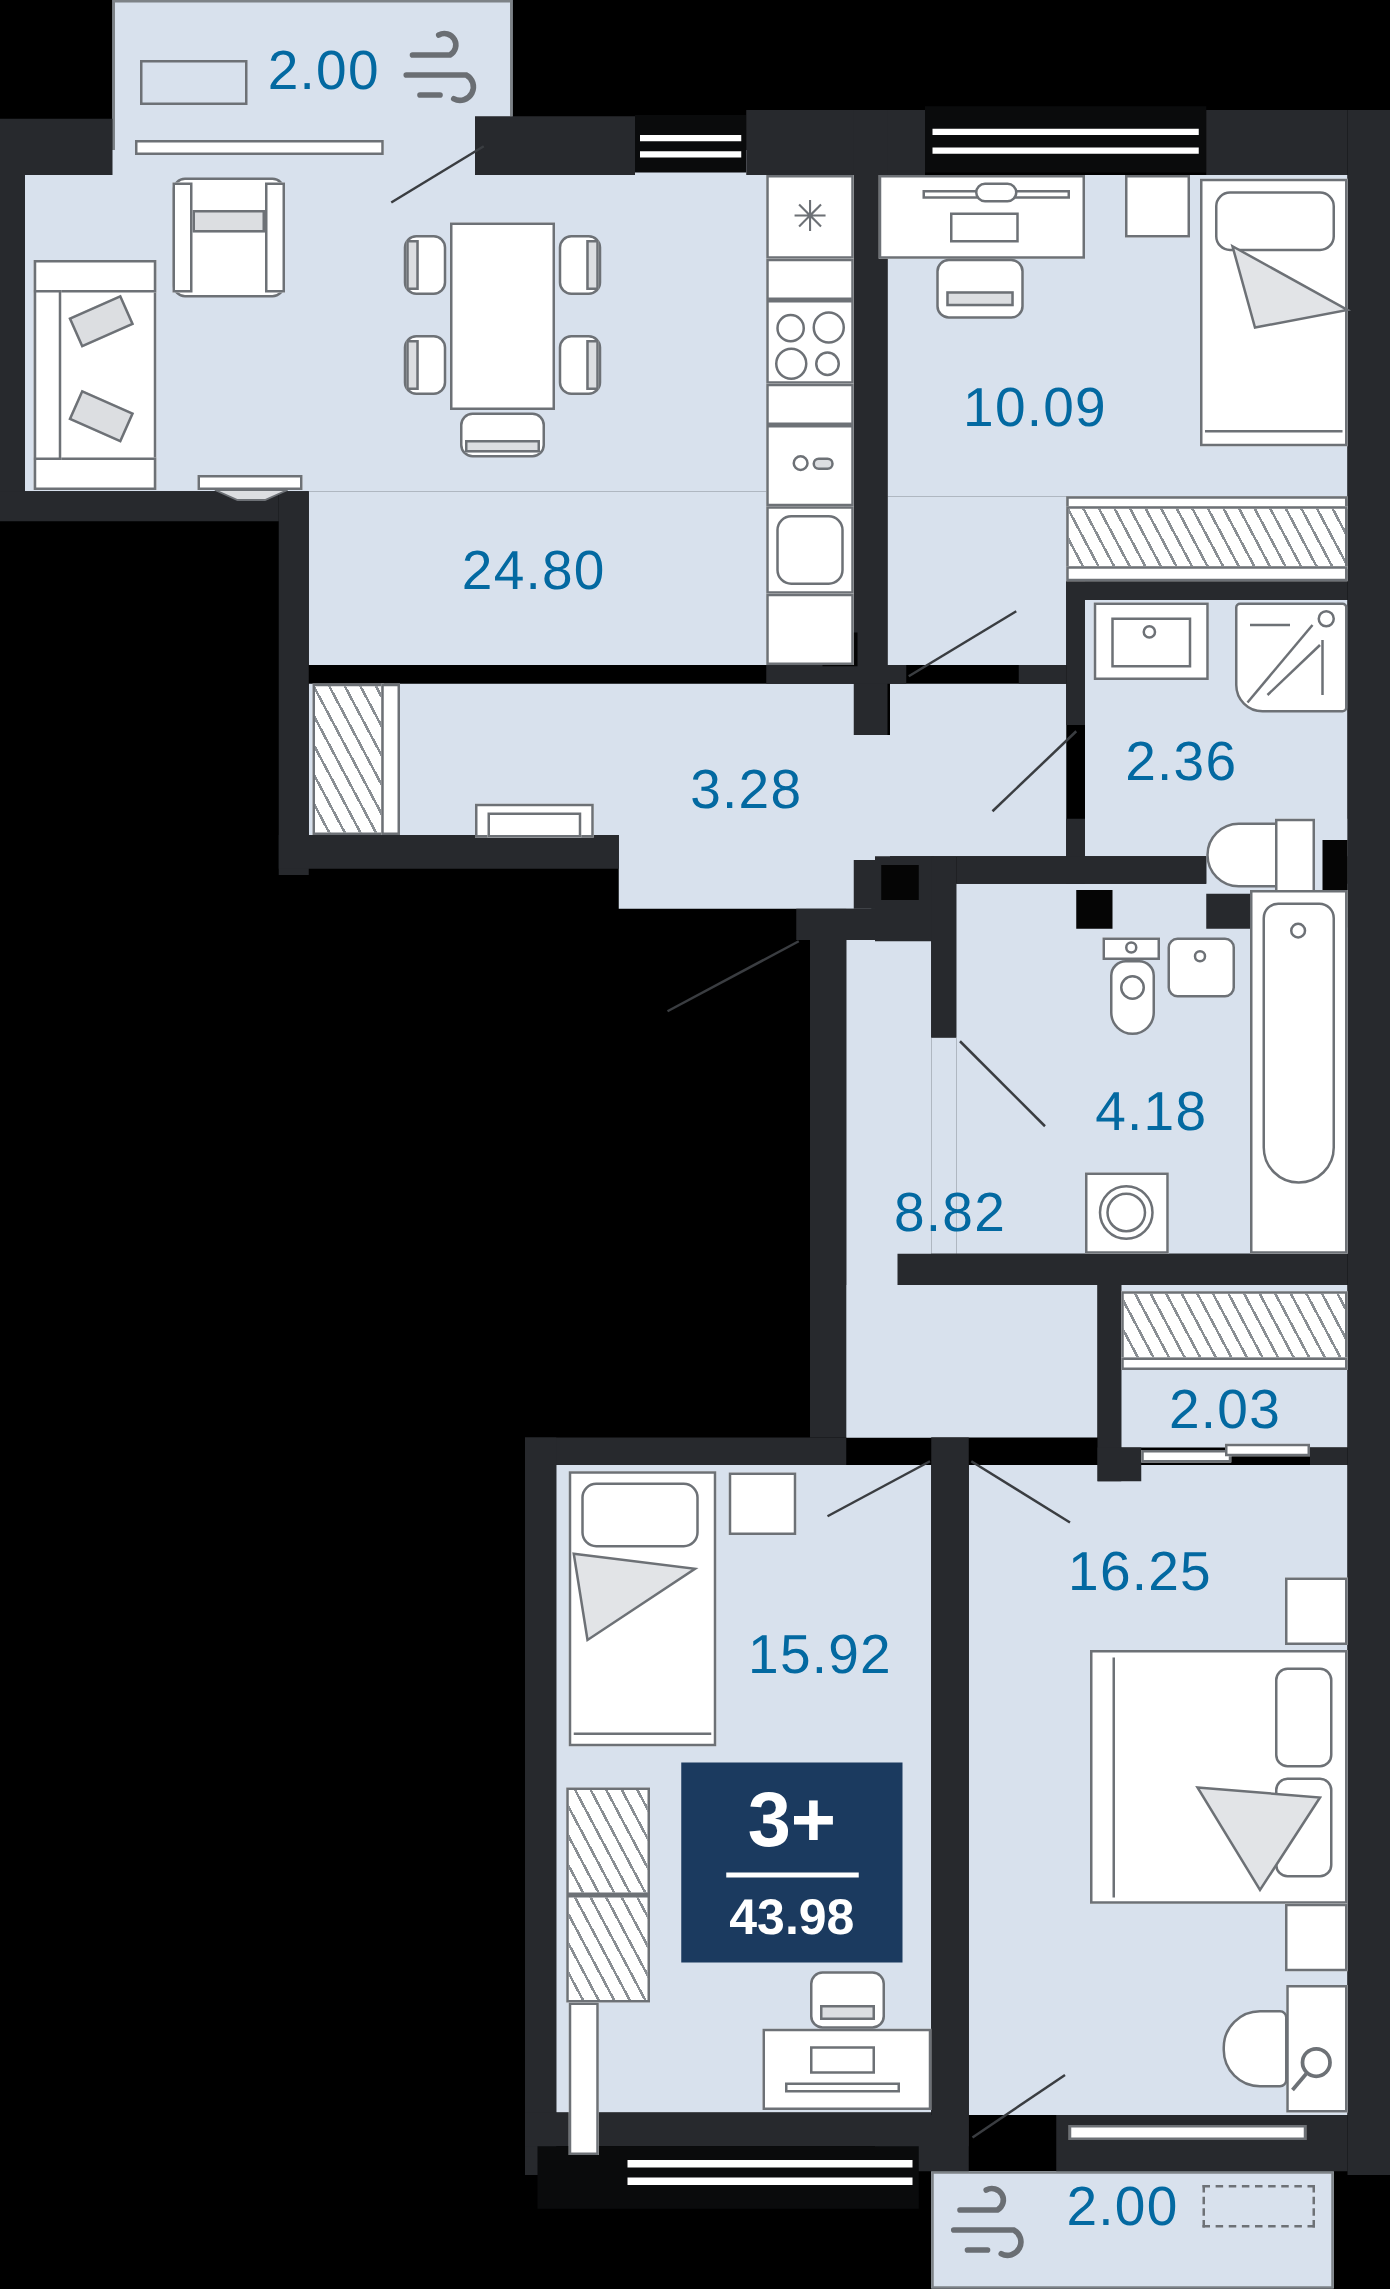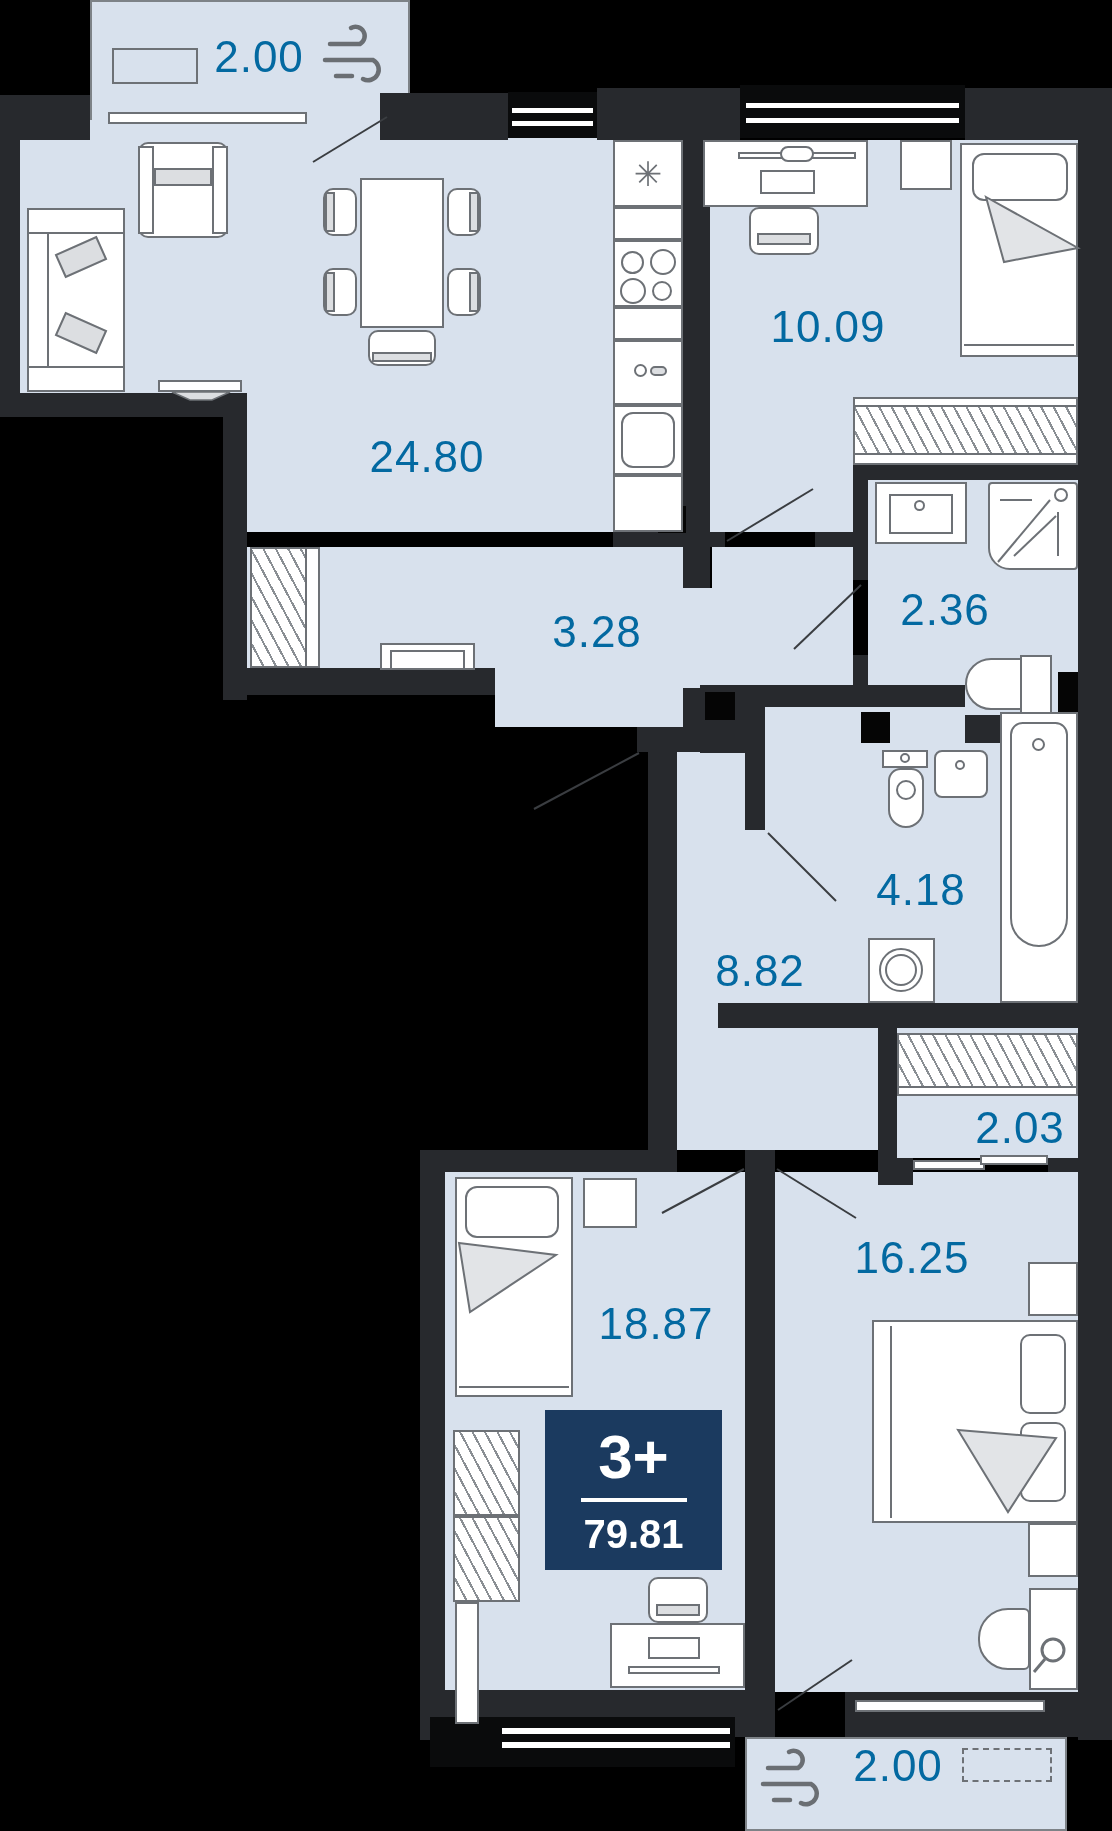--- a/index.html
+++ b/index.html
@@ -213,29 +213,29 @@
 
   <div style="left:962px;top:1748px;width:90px;height:34px;border:2px dashed #6d7176;"></div>
 
   <div class="lbl" style="left:259px;top:57px;">2.00</div>
   <div class="lbl" style="left:427px;top:457px;">24.80</div>
   <div class="lbl" style="left:828px;top:327px;">10.09</div>
   <div class="lbl" style="left:597px;top:632px;">3.28</div>
   <div class="lbl" style="left:945px;top:610px;">2.36</div>
   <div class="lbl" style="left:921px;top:890px;">4.18</div>
   <div class="lbl" style="left:760px;top:971px;">8.82</div>
-  <div class="lbl" style="left:1020px;top:1128px;">2.03</div>
-  <div class="lbl" style="left:656px;top:1324px;">18.87</div>
+  <div class="lbl" style="left:980px;top:1128px;">2.03</div>
+  <div class="lbl" style="left:656px;top:1324px;">15.92</div>
   <div class="lbl" style="left:912px;top:1258px;">16.25</div>
   <div class="lbl" style="left:898px;top:1766px;">2.00</div>
 
   <div id="badge" style="left:545px;top:1410px;width:177px;height:160px;background:#1b3a5f;">
     <div class="t1" style="position:static;">3+</div>
     <div class="div"></div>
-    <div class="t2" style="position:static;">79.81</div>
+    <div class="t2" style="position:static;">43.98</div>
   </div>
 
   <svg width="1112" height="1831" viewBox="0 0 1112 1831" fill="none" style="pointer-events:none;">
 
     <g stroke="#3a3d41" stroke-width="2">
       <line x1="387" y1="117" x2="313" y2="162"></line>
       <line x1="727" y1="541" x2="813" y2="489"></line>
       <line x1="861" y1="585" x2="794" y2="649"></line>
       <line x1="639" y1="753" x2="534" y2="809"></line>
       <line x1="768" y1="833" x2="836" y2="901"></line>

